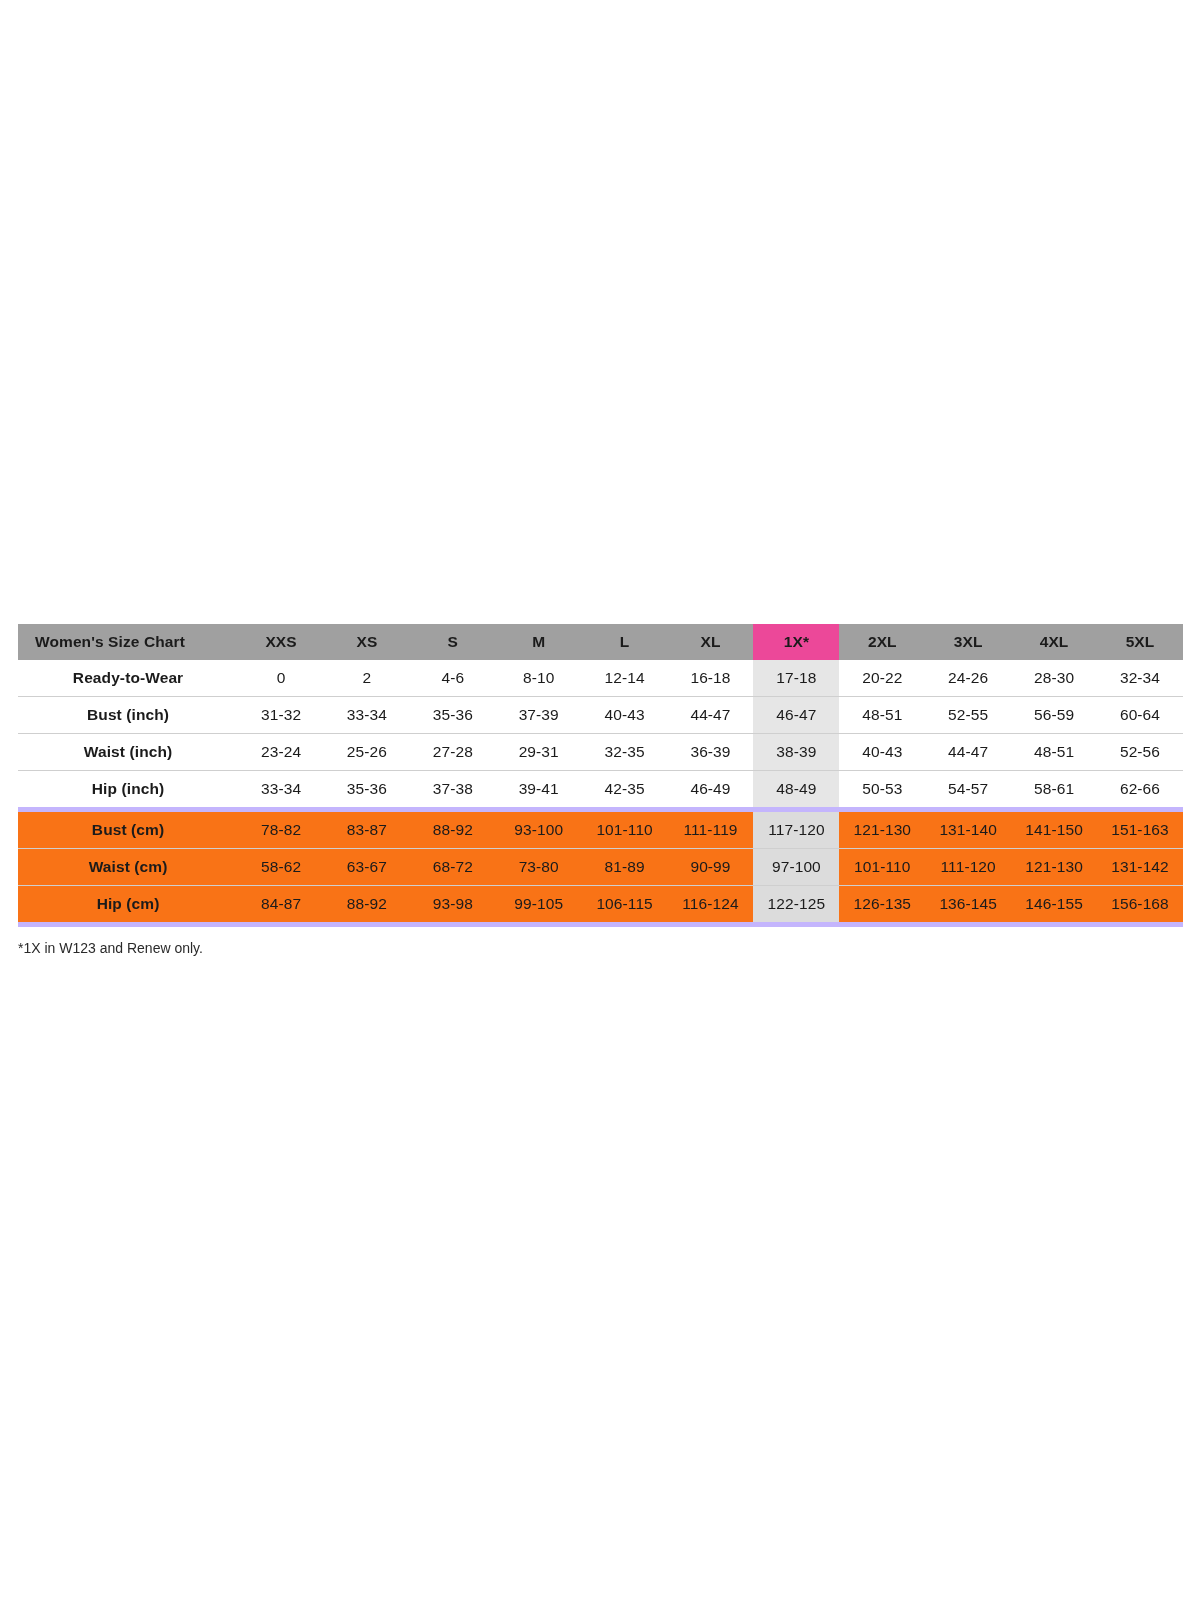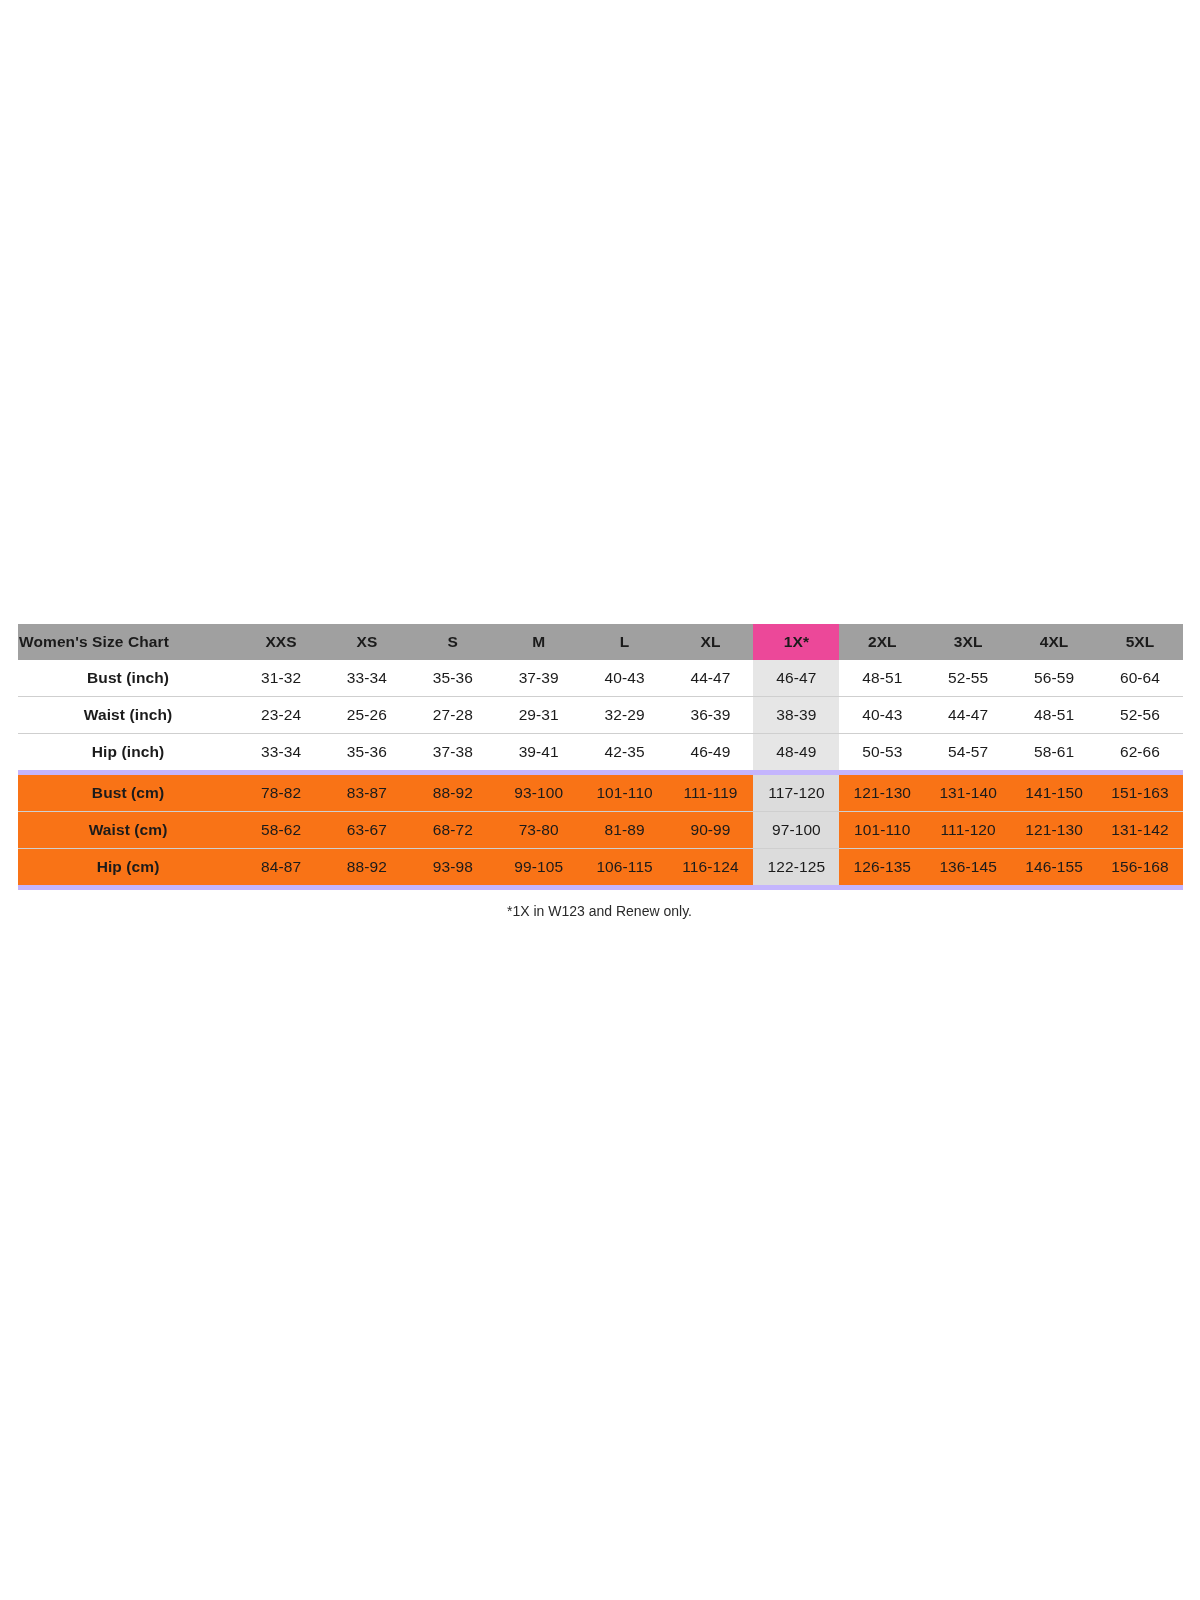--- a/index.html
+++ b/index.html
@@ -43,21 +43,21 @@
   
   thead th {
     background: #a0a0a0;
     color: #ffffff;
     font-weight: bold;
     font-size: 16px;
     height: 38px;
   }
   thead th.corner {
     text-align: left;
-    padding-left: 1px;
+    padding-left: 17px;
     font-size: 15.5px;
     font-weight: bold;
   }
   thead th.hl {
     background: #ec4899;
   }
 
   
   td.rowlabel {
     text-align: right;
@@ -79,21 +79,21 @@
   }
   tbody tr.shaded td.hl {
     background: #dcdcdc;
   }
   tbody tr td.hl {
     background: #e6e6e6;
   }
 
   .footnote {
     width: 1165px;
-    text-align: center;
+    text-align: left;
     font-size: 14px;
     color: #2a2a2a;
     margin-top: 13px;
     padding-right: 2px;
     box-sizing: border-box;
   }
 
   col.lbl { width: 205px; }
   col.c   { width: 80px; }
 </style>
@@ -127,20 +127,34 @@
         <th>XL</th>
         <th class="hl">1X*</th>
         <th>2XL</th>
         <th>3XL</th>
         <th>4XL</th>
         <th>5XL</th>
       </tr>
     </thead>
     <tbody>
 
+      <tr>
+        <td class="rowlabel">Ready-to-Wear</td>
+        <td>0</td>
+        <td>2</td>
+        <td>4-6</td>
+        <td>8-10</td>
+        <td>12-14</td>
+        <td>16-18</td>
+        <td class="hl">17-18</td>
+        <td>20-22</td>
+        <td>24-26</td>
+        <td>28-30</td>
+        <td>32-34</td>
+      </tr>
 
       <tr>
         <td class="rowlabel">Bust (inch)</td>
         <td>31-32</td>
         <td>33-34</td>
         <td>35-36</td>
         <td>37-39</td>
         <td>40-43</td>
         <td>44-47</td>
         <td class="hl">46-47</td>
@@ -149,21 +163,21 @@
         <td>56-59</td>
         <td>60-64</td>
       </tr>
 
       <tr>
         <td class="rowlabel">Waist (inch)</td>
         <td>23-24</td>
         <td>25-26</td>
         <td>27-28</td>
         <td>29-31</td>
-        <td>32-29</td>
+        <td>32-35</td>
         <td>36-39</td>
         <td class="hl">38-39</td>
         <td>40-43</td>
         <td>44-47</td>
         <td>48-51</td>
         <td>52-56</td>
       </tr>
 
       <tr class="last">
         <td class="rowlabel">Hip (inch)</td>

